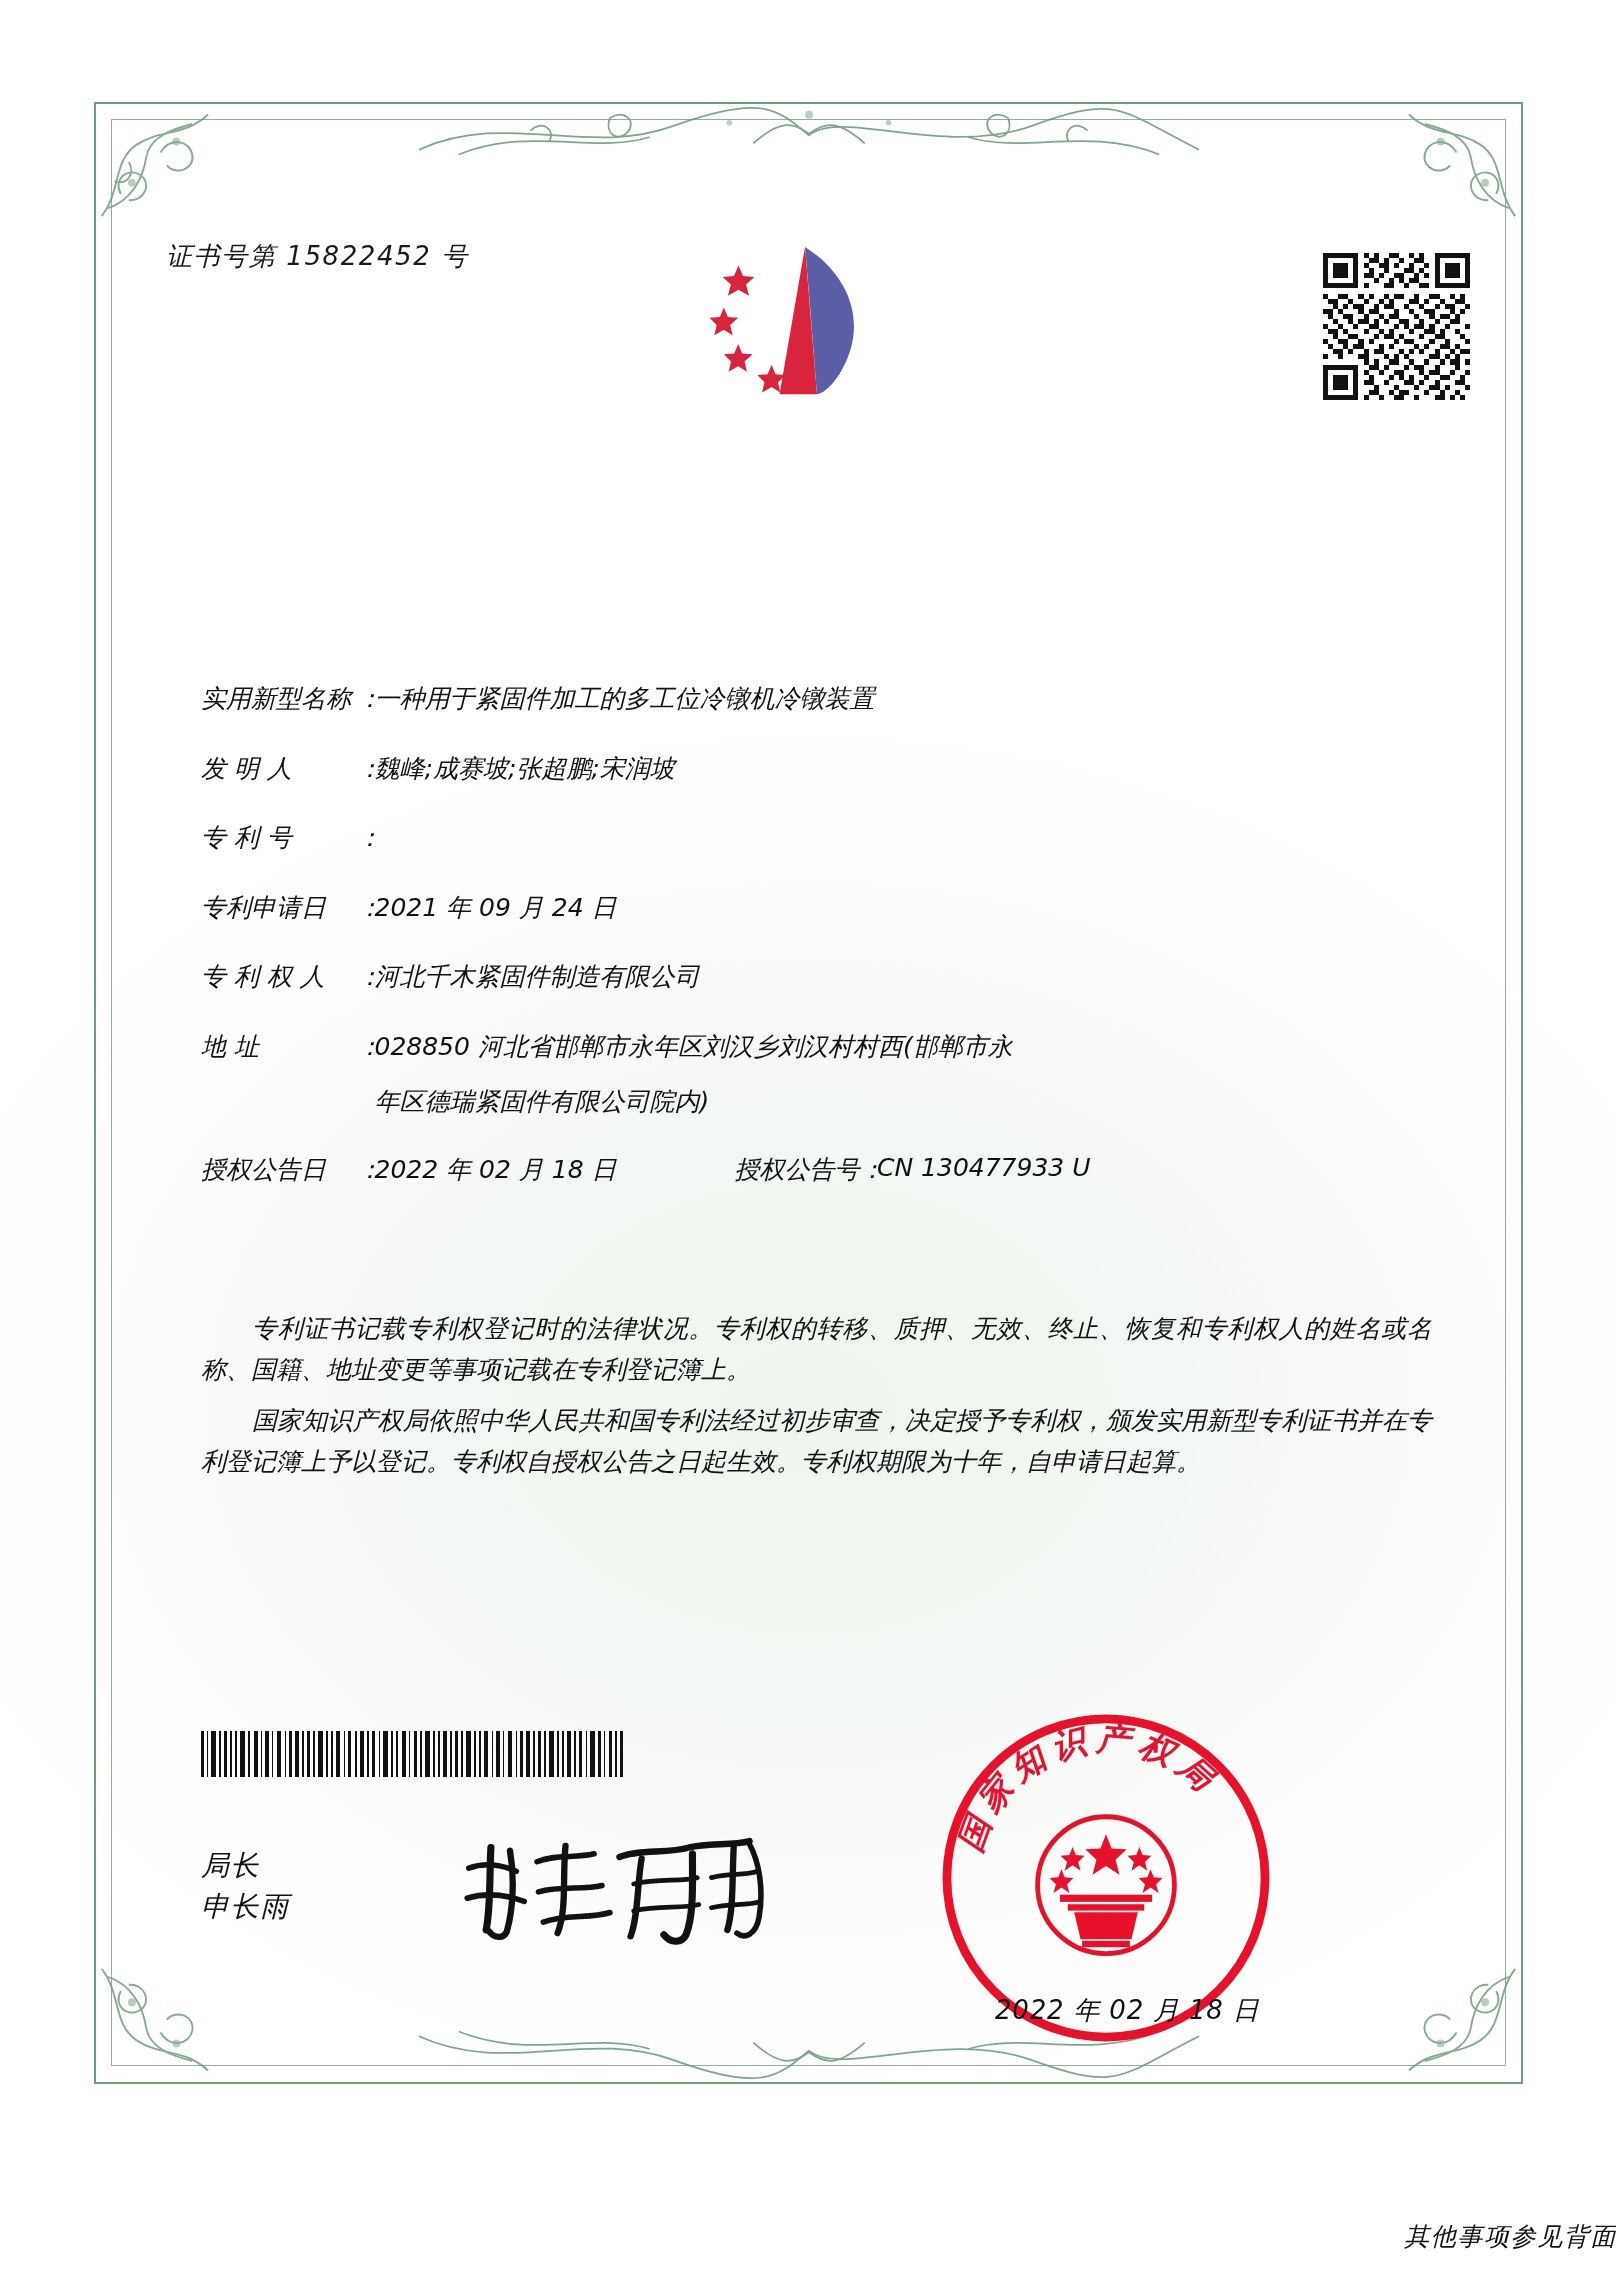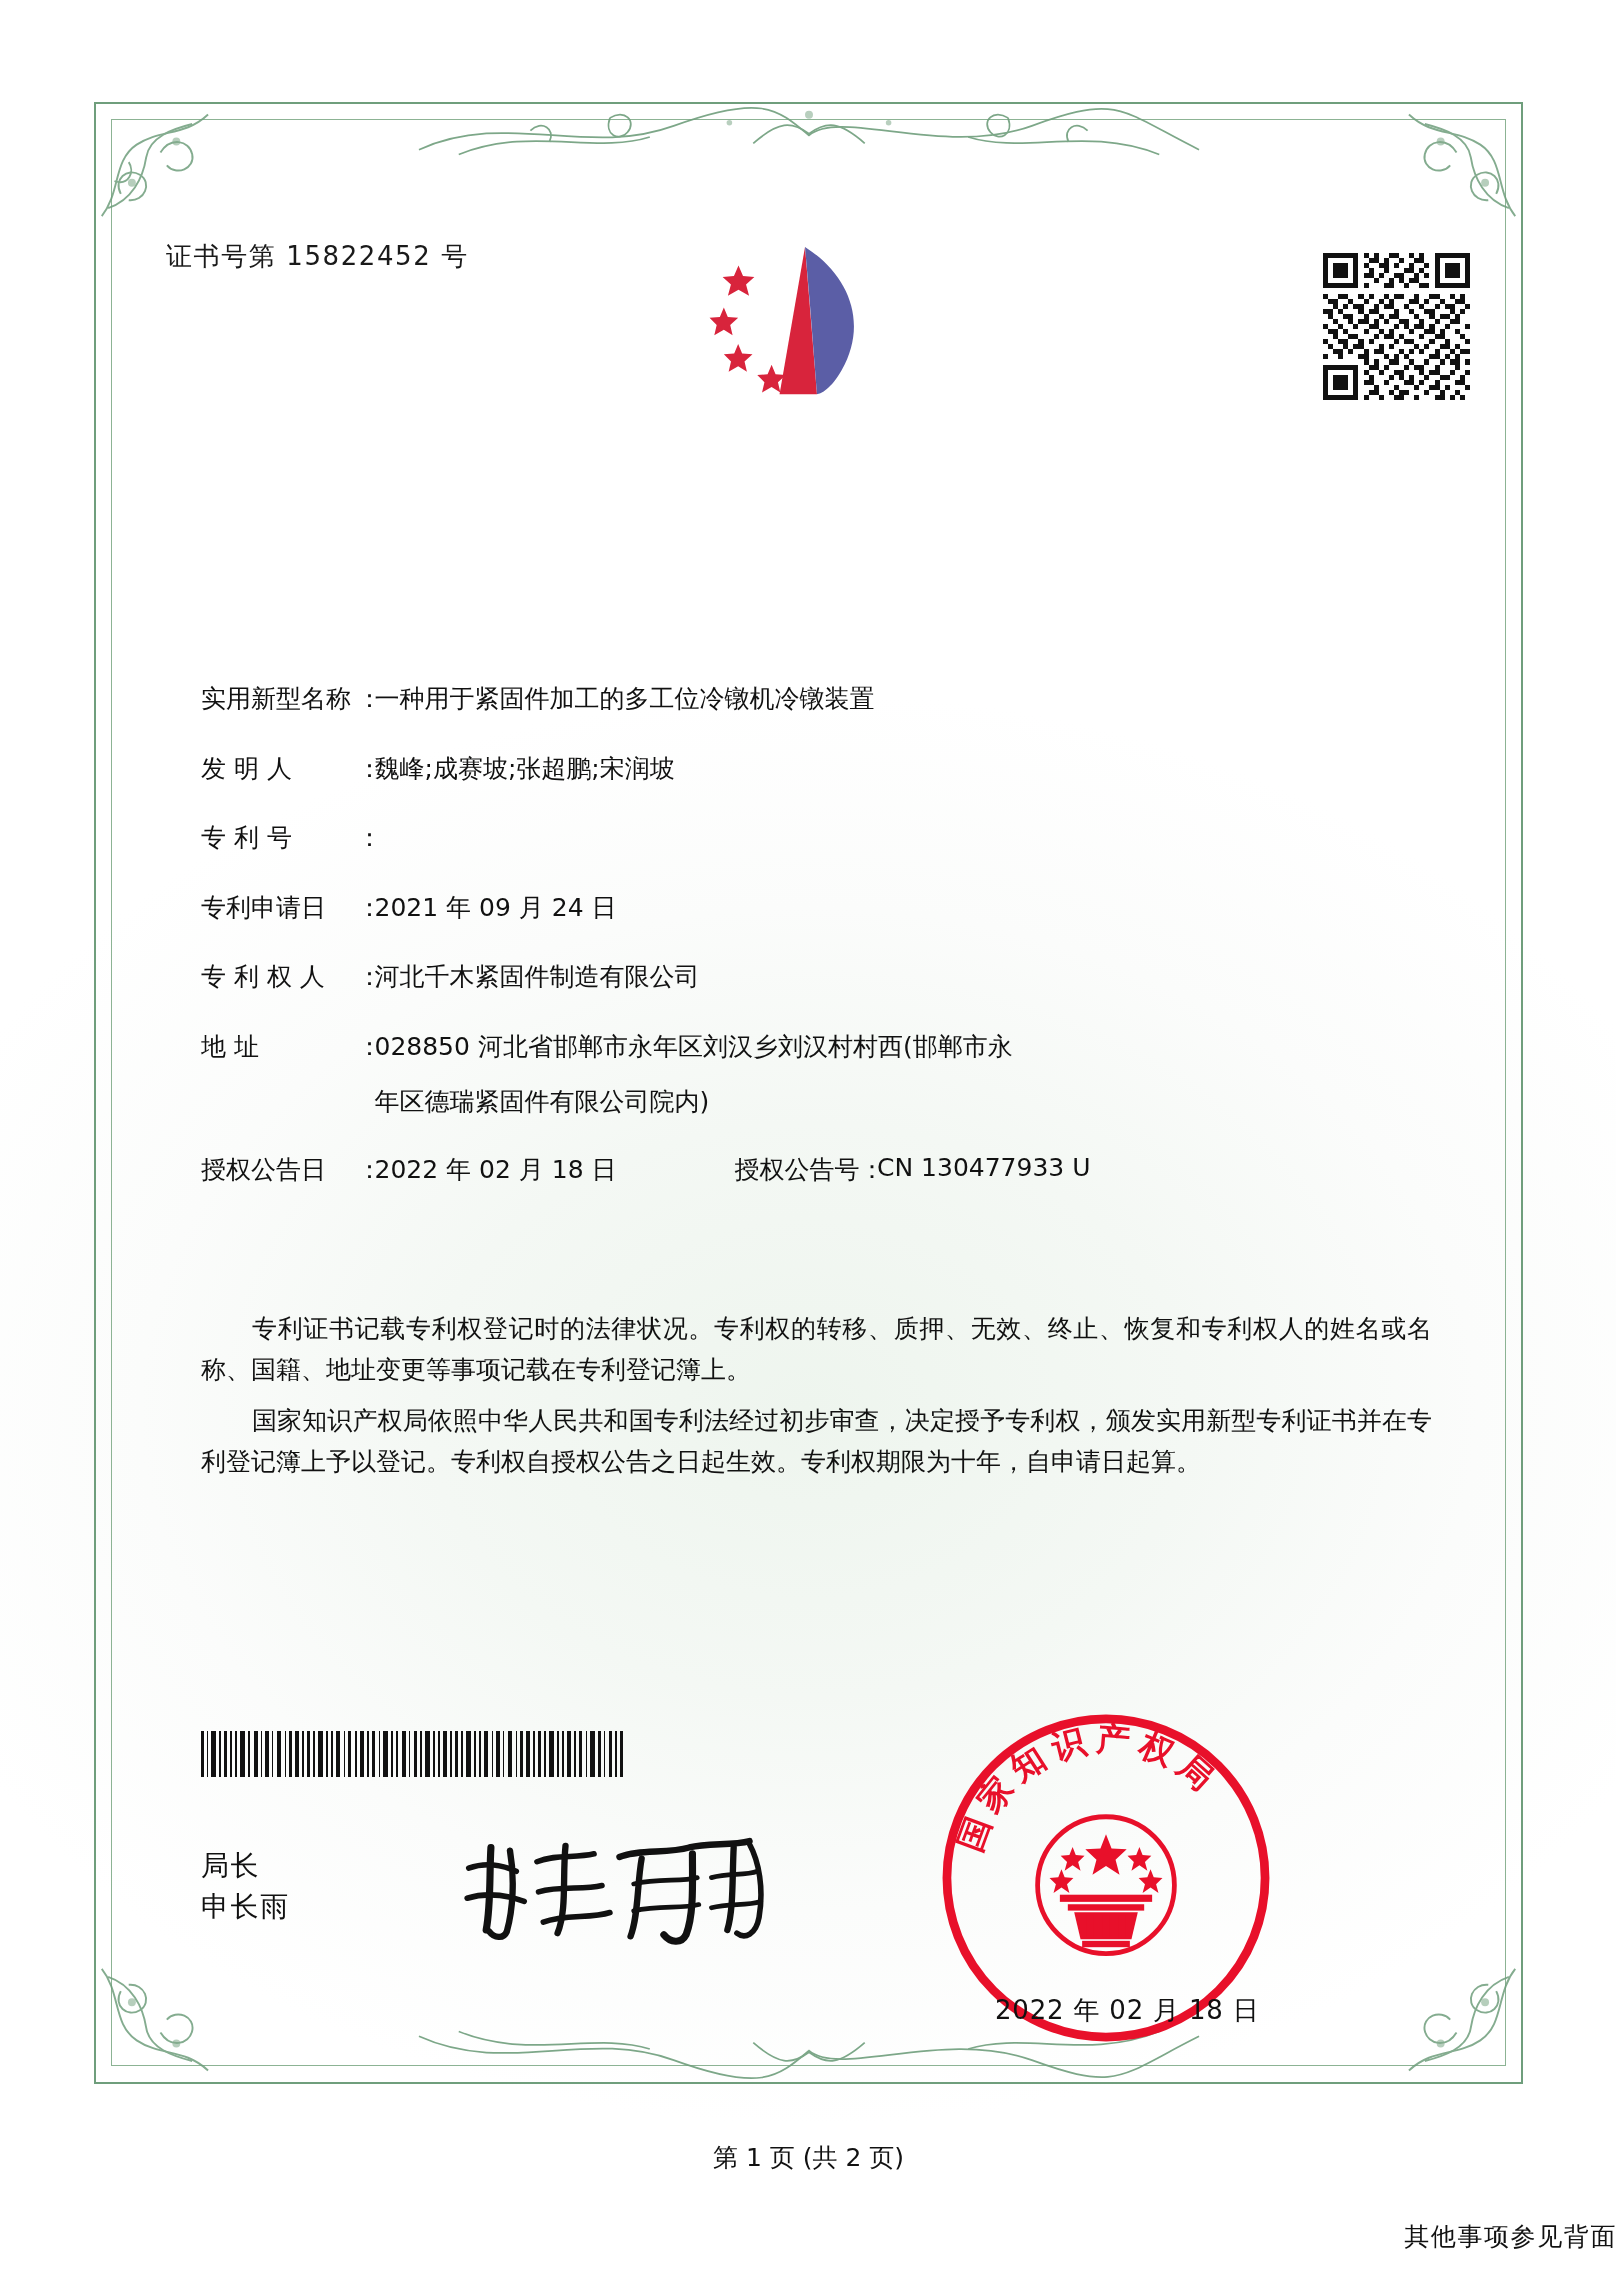--- a/index.html
+++ b/index.html
@@ -10,20 +10,21 @@
   body {
     font-family: "DejaVu Sans", "Liberation Sans", sans-serif;
   }
   .page {
     position: relative;
     width: 1617px;
     height: 2273px;
     background:
       radial-gradient(ellipse 955px 716px at 50% 62%, #eef5ee 0%, #f4f8f4 40%, #fbfcfb 70%, #ffffff 100%);
     overflow: hidden;
+    font-style: italic;
   }
   
   .frame-outer {
     position: absolute;
     left: 94px;
     top: 102px;
     right: 94px;
     bottom: 189px;
     border: 2.4px solid #6f9e7c;
   }
@@ -768,17 +769,16 @@
           <rect x="-24" y="30" width="8" height="28"></rect>
           <rect x="-4" y="30" width="8" height="28"></rect>
           <rect x="16" y="30" width="8" height="28"></rect>
         </g>
       </g>
     </svg>
   </div>
 
   <div class="seal-date">2022 年 02 月 18 日</div>
 
-  <div class="page-no">第 1 页 (共 2 页)</div>
   <div class="footer-note">其他事项参见背面</div>
 
 </div>
 
 
 </body></html>

